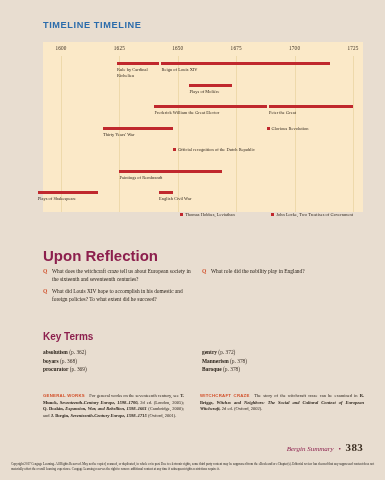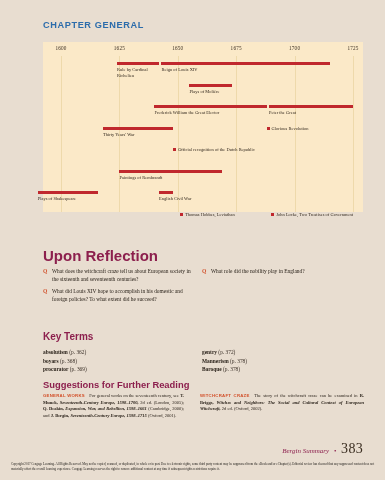--- a/index.html
+++ b/index.html
@@ -191,43 +191,43 @@
     color: #8c1f4d;
     font-style: italic;
     font-family: "Liberation Serif", serif;
   }
   #footer-running-head .dot {
     font-style: normal;
     margin: 0 3px;
   }
   #footer-page-number {
     font-style: normal;
-    font-weight: normal;
-    font-size: 14px;
+    font-weight: bold;
+    font-size: 11px;
     color: #3a2d20;
     letter-spacing: 0.3px;
   }
   #copyright-notice {
     position: absolute;
     left: 11px;
     top: 462px;
     width: 363px;
     font-size: 3.1px;
     line-height: 1.5;
     color: #1d1a16;
     text-align: justify;
     font-family: "Liberation Serif", serif;
   }
 </style>
 </head>
 <body>
 
 <div class="page">
 
-  <div class="sec-head" id="chapter-timeline-heading">CHAPTER GENERAL</div>
+  <div class="sec-head" id="chapter-timeline-heading">TIMELINE TIMELINE</div>
 
   <div class="tl-panel" id="timeline-panel">
     <div class="tl-axis" id="timeline-axis">
         <div class="tl-tick-label" style="left: 18px;">1600</div>
         <div class="tl-tick-label" style="left: 76.4px;">1625</div>
         <div class="tl-tick-label" style="left: 134.8px;">1650</div>
         <div class="tl-tick-label" style="left: 193.2px;">1675</div>
         <div class="tl-tick-label" style="left: 251.6px;">1700</div>
         <div class="tl-tick-label" style="left: 310px;">1725</div>
       </div>
@@ -286,21 +286,20 @@
       <div><span class="term-name">absolutism</span> <span class="term-page">(p. 362)</span></div>
       <div><span class="term-name">boyars</span> <span class="term-page">(p. 368)</span></div>
       <div><span class="term-name">procurator</span> <span class="term-page">(p. 369)</span></div>
     </div>
   <div class="terms-col" id="key-terms-col-right">
       <div><span class="term-name">gentry</span> <span class="term-page">(p. 372)</span></div>
       <div><span class="term-name">Mannerism</span> <span class="term-page">(p. 378)</span></div>
       <div><span class="term-name">Baroque</span> <span class="term-page">(p. 378)</span></div>
     </div>
 
-  <div class="sub-head" id="further-reading-heading">Suggestions for Further Reading</div>
 
   <div class="read-col" id="reading-col-left"><span class="read-tag">GENERAL WORKS</span> <span>For general works on the seventeenth century, see </span><span class="read-au">T. Munck,</span><span class="read-ti"> Seventeenth-Century Europe, 1598–1700,</span><span> 2d ed. (London, 2005); </span><span class="read-au">Q. Deakin,</span><span class="read-ti"> Expansion, War, and Rebellion, 1598–1661</span><span> (Cambridge, 2000); and </span><span class="read-au">J. Bergin,</span><span class="read-ti"> Seventeenth-Century Europe, 1598–1715</span><span> (Oxford, 2001).</span></div>
   <div class="read-col" id="reading-col-right"><span class="read-tag">WITCHCRAFT CRAZE</span> <span>The story of the witchcraft craze can be examined in </span><span class="read-au">R. Briggs,</span><span class="read-ti"> Witches and Neighbors: The Social and Cultural Context of European Witchcraft,</span><span> 2d ed. (Oxford, 2002).</span></div>
 
   <div id="footer-running-head">
     <span>Bergin Summary</span>
     <span class="dot">•</span>
     <span id="footer-page-number">383</span>
   </div>
 

